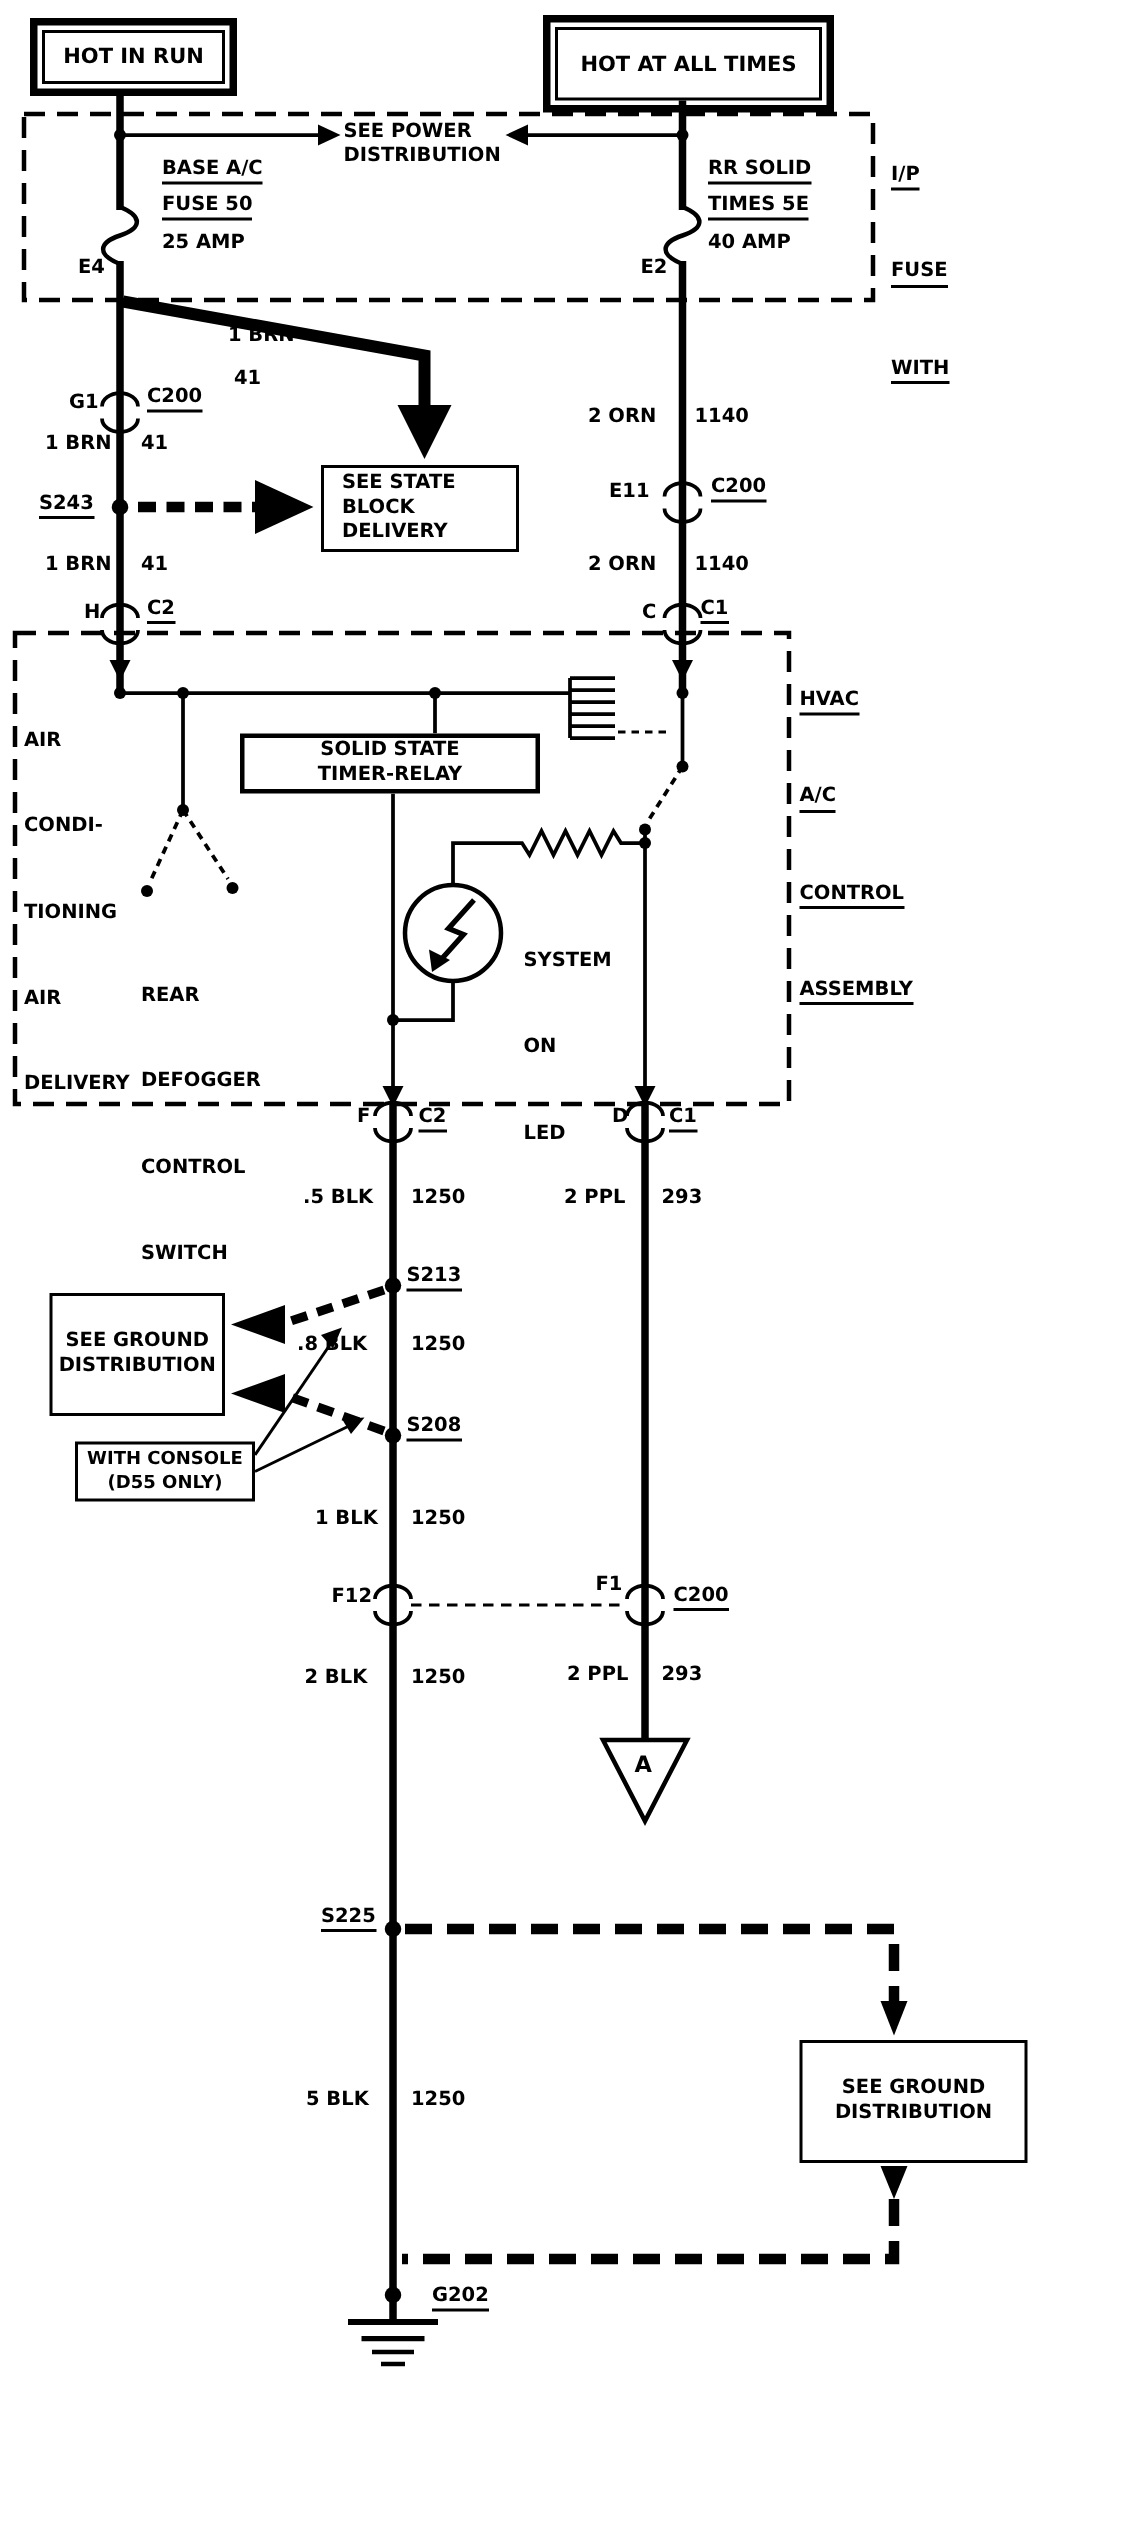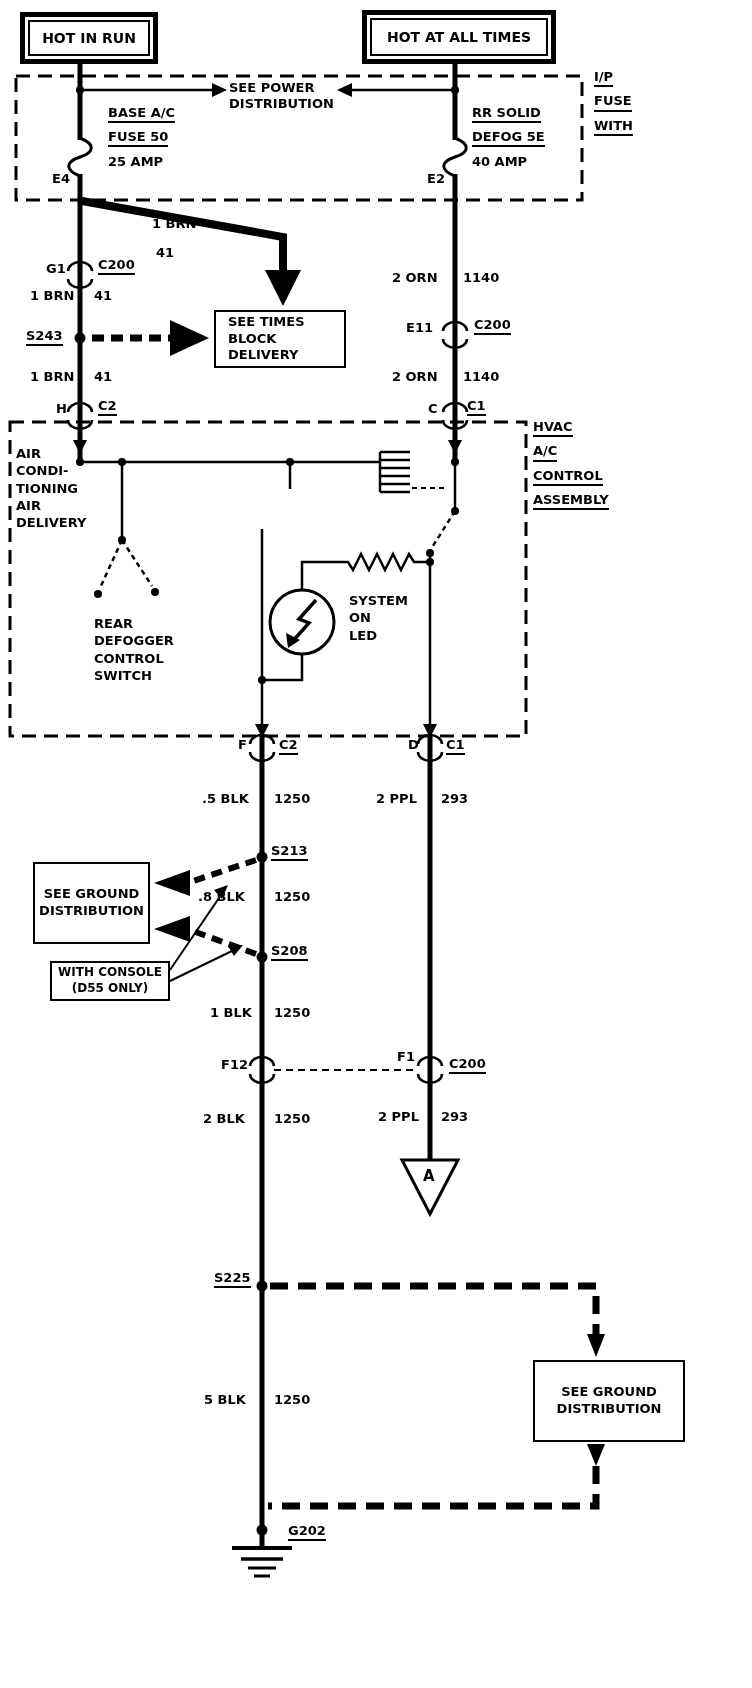--- a/index.html
+++ b/index.html
@@ -4,21 +4,21 @@
 <style>
   * { margin:0; padding:0; box-sizing:border-box; }
   html,body { width:752px; height:1688px; }
   body { position:relative; background:#fff; font-family:"DejaVu Sans", sans-serif; overflow:hidden; }
   #diagram { position:absolute; left:0; top:0; width:752px; height:1688px;padding-left:46px; }
   svg.wires { position:absolute; left:0; top:0; }
   .lbl { position:absolute; font-size:13px; font-weight:bold; color:#000; white-space:nowrap; line-height:1.1; }
   .big { font-size:15px; }
   .u { border-bottom:2px solid #000; padding-bottom:1px; }
   .stack { display:flex; flex-direction:column; align-items:flex-start; }
-  .stack > span { display:inline-block; }
+  .stack > span { display:inline-block;margin-top:40px; }
   .gap7 > span { margin-bottom:7px; }
   .gap3 > span { margin-bottom:3px; }
   .box { position:absolute; border:3px solid #000; background:#fff; display:flex; flex-direction:column;
          align-items:center; justify-content:center; font-size:13px; font-weight:bold; text-align:center;
          color:#000; line-height:1.3; }
   .thin { border-width:2px; }
   .left-text { align-items:flex-start; padding-left:12px; text-align:left; }
   .small { font-size:12px;align-items:center; }
   .power-box { position:absolute; background:#fff; border:2px solid #000; outline:5px solid #000; outline-offset:3px;
          display:flex; align-items:center; justify-content:center; font-size:14px; font-weight:bold; color:#000; }
@@ -158,27 +158,31 @@
         <path stroke-width="4" d="M232 1548 H292"></path>
         <path stroke-width="3.5" d="M241 1559 H283"></path>
         <path stroke-width="3" d="M248 1568 H276"></path>
         <path stroke-width="3" d="M254 1576 H270"></path>
       </g>
     </g>
   </svg>
 
   <div class="power-box" style="left:28px; top:20px; width:122px; height:36px">HOT IN RUN</div>
 
-  <div class="power-box" style="left:370px; top:18px; width:178px; height:38px">HOT AT ALL TIMES</div>
+  <div class="power-box" style="left:370px; top:18px; width:178px; height:49px">HOT AT ALL TIMES</div>
 
   <div class="box thin left-text" style="left:214px; top:310px; width:132px; height:58px">
-    <span>SEE TIMES</span>
+    <span>SEE STATE</span>
     <span>BLOCK DELIVERY</span>
   </div>
 
+  <div class="box" style="left:160px; top:489px; width:200px; height:40px">
+    <span>SOLID STATE</span>
+    <span>TIMER-RELAY</span>
+  </div>
 
   <div class="box thin" style="left:33px; top:862px; width:117px; height:82px">
     <span>SEE GROUND</span>
     <span>DISTRIBUTION</span>
   </div>
 
   <div class="box thin small" style="left:50px; top:961px; width:120px; height:40px">
     <span>WITH CONSOLE</span>
     <span>(D55 ONLY)</span>
   </div>
@@ -194,21 +198,21 @@
   <div class="lbl stack gap7" style="left:594px; top:70px">
     <span class="u">I/P</span>
     <span class="u">FUSE</span>
     <span class="u">WITH</span>
   </div>
 
   <div class="lbl u" style="left:108px; top:106px">BASE A/C</div>
   <div class="lbl u" style="left:108px; top:130px">FUSE 50</div>
   <div class="lbl" style="left:108px; top:155px">25 AMP</div>
   <div class="lbl u" style="left:472px; top:106px">RR SOLID</div>
-  <div class="lbl u" style="left:472px; top:130px">DEFOG 5E</div>
+  <div class="lbl u" style="left:472px; top:130px">TIMES 5E</div>
   <div class="lbl" style="left:472px; top:155px">40 AMP</div>
   <div class="lbl" style="left:52px;  top:172px">E4</div>
   <div class="lbl" style="left:427px; top:172px">E2</div>
 
   <div class="lbl" style="left:152px; top:217px">1 BRN</div>
   <div class="lbl" style="left:156px; top:246px">41</div>
 
   <div class="lbl" style="left:46px; top:262px">G1</div>
   <div class="lbl u" style="left:98px; top:258px">C200</div>
   <div class="lbl" style="left:30px; top:289px">1 BRN</div>

